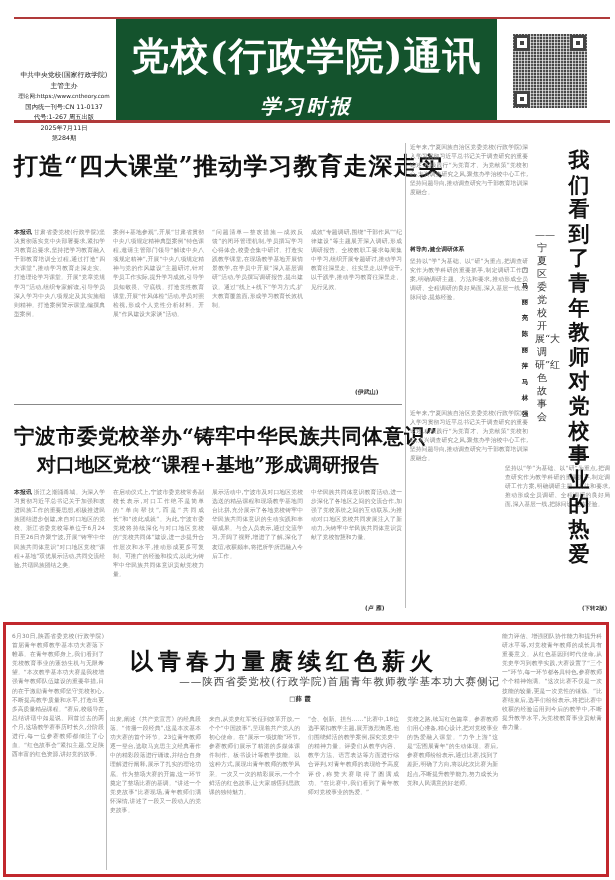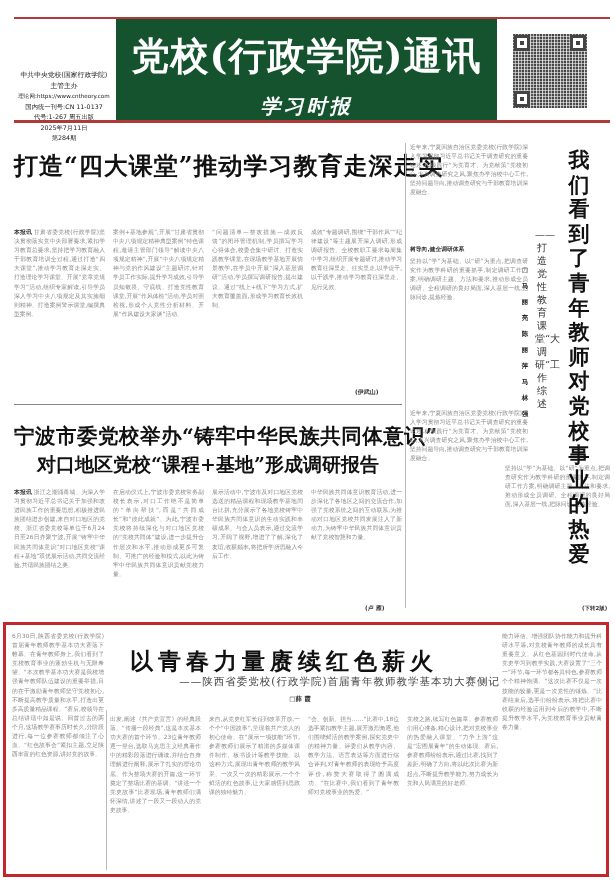--- a/index.html
+++ b/index.html
@@ -108,21 +108,21 @@
   <div class="col" style="flex:none; color:#333; font-weight:bold; height:10px;">树导向,健全调研体系</div>
   <div class="col" style="flex:none; height:150px;">坚持以“学”为基础、以“研”为重点,把调查研究作为教学科研的重要抓手,制定调研工作方案,明确调研主题、方法和要求,推动形成全员调研、全程调研的良好局面,深入基层一线,把脉问诊,提炼经验。</div>
   <div class="col" style="flex:none; height:190px;">近年来,宁夏回族自治区党委党校(行政学院)深入学习贯彻习近平总书记关于调查研究的重要论述,积极践行“为党育才、为党献策”党校初心,大兴调查研究之风,聚焦办学治校中心工作,坚持问题导向,推动调查研究与干部教育培训深度融合。</div>
 </div>
 <div class="cols" style="left:505px; top:464px; width:105px; height:140px;">
   <div class="col">坚持以“学”为基础、以“研”为重点,把调查研究作为教学科研的重要抓手,制定调研工作方案,明确调研主题、方法和要求,推动形成全员调研、全程调研的良好局面,深入基层一线,把脉问诊,提炼经验。</div>
 </div>
 <div class="sign" style="left:582px; top:605px; font-size:5.5px;">(下转2版)</div>
 
 <div class="feat-title">我们看到了青年教师对党校事业的热爱</div>
-<div class="feat-sub">——打造党性教育课堂“大调研”工作综述</div>
+<div class="feat-sub">——宁夏区委党校开展“大调研”红色故事会</div>
 <div class="feat-author">□马丽亮 陈丽萍 马林强</div>
 
 <div class="box"></div>
 <div class="b-h1">以青春力量赓续红色薪火</div>
 <div class="b-h2">——陕西省委党校(行政学院)首届青年教师教学基本功大赛侧记</div>
 <div class="b-author">□薛 霞</div>
 
 <div class="cols" style="left:12px; top:632px; width:92px; height:240px;">
   <div class="col">6月30日,陕西省委党校(行政学院)首届青年教师教学基本功大赛落下帷幕。在青年教师身上,我们看到了党校教育事业的蓬勃生机与无限希望。“本次教学基本功大赛是我校增强青年教师队伍建设的重要举措,目的在于激励青年教师坚守党校初心,不断提高教学质量和水平,打造出更多高质量精品课程。”赛后,校领导在总结讲话中如是说。回首过去的两个月,这场教学赛事历时长久,分阶段进行,每一位参赛教师都倾注了心血。“红色故事会”紧扣主题,立足陕西丰富的红色资源,讲好党的故事。</div>
 </div>

